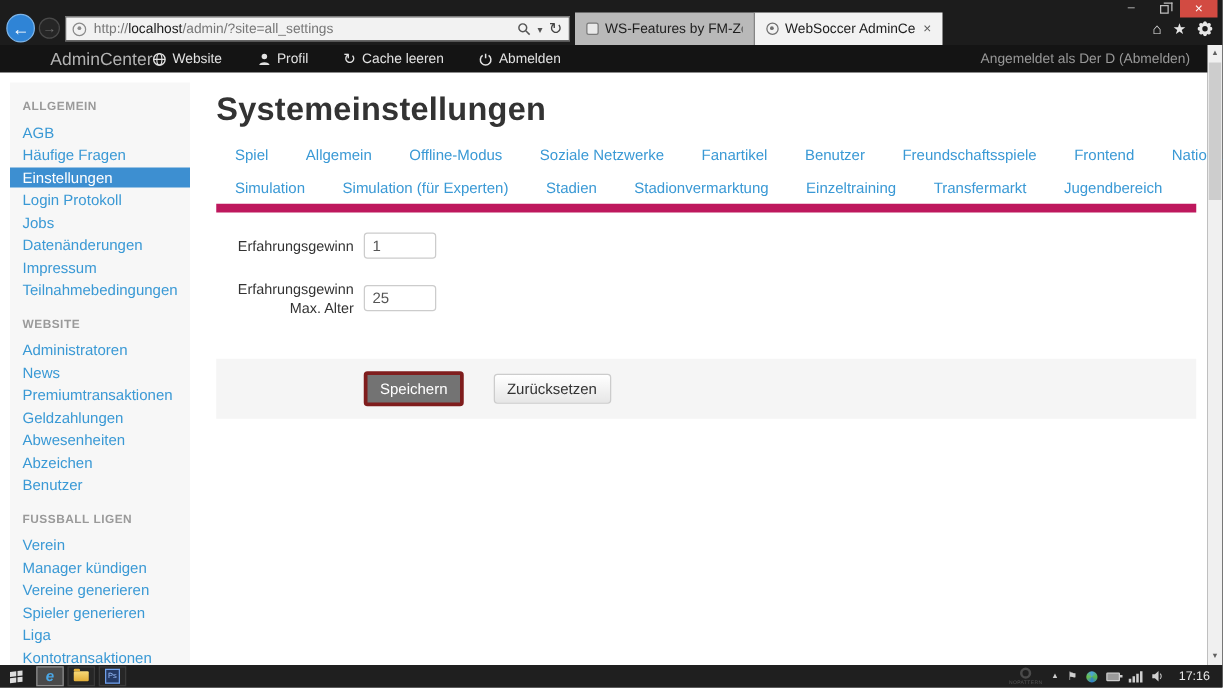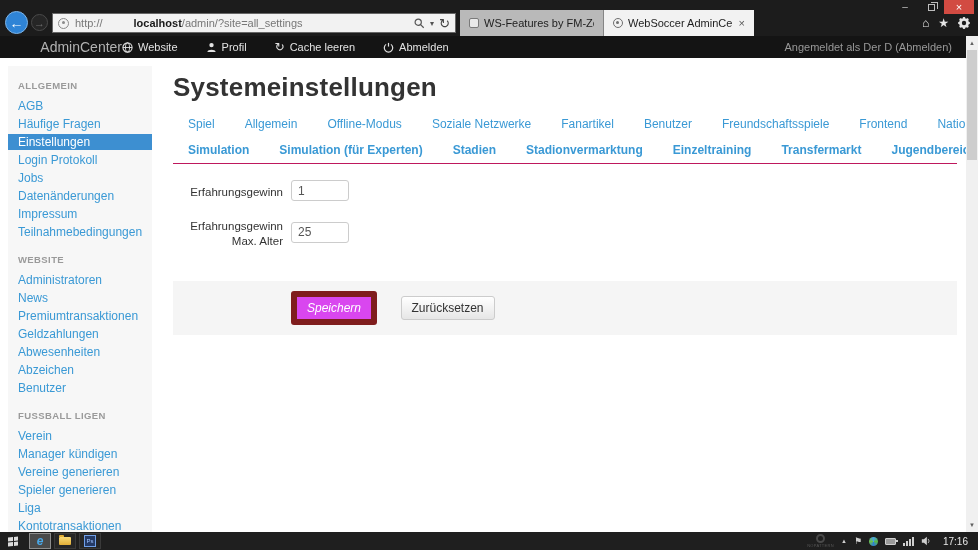--- a/index.html
+++ b/index.html
@@ -14,21 +14,21 @@
   .restore-glyph { width:7px; height:7px; border:1px solid #bdbdbd; position:relative; }
   .restore-glyph::before { content:""; position:absolute; top:-3px; left:2px; width:6px; height:6px; border:1px solid #bdbdbd; border-bottom:none; border-left:none; }
 
   .nav-btn { position:absolute; border-radius:50%; display:flex; align-items:center; justify-content:center; }
   .back-btn { left:5px; top:11px; width:23px; height:23px; background:#2f84d6; border:1px solid #7db4e8; color:#fff; font-size:14px; }
   .fwd-btn { left:31px; top:14px; width:17px; height:17px; background:#262626; border:1px solid #4a4a4a; color:#6e6e6e; font-size:11px; }
 
   .addr { position:absolute; left:52px; top:13px; width:404px; height:20px; background:#f2f2f2; border:1px solid #666; display:flex; align-items:center; font-size:11px; color:#777; padding:0 5px; }
   .addr .favicon { width:11px; height:11px; border-radius:50%; border:1.5px solid #8a8a8a; margin-right:6px; position:relative; flex:none; }
   .addr .favicon::after { content:""; position:absolute; left:2.5px; top:2.5px; width:3px; height:3px; border-radius:50%; background:#8a8a8a; }
-  .addr .host { color:#1a1a1a; font-weight:bold;padding-left:31px; }
+  .addr .host { color:#1a1a1a; font-weight:normal; }
   .addr-controls { margin-left:auto; display:flex; align-items:center; gap:5px; color:#555; }
   .addr-controls .caret { font-size:8px; color:#555; }
   .addr-controls .refresh { font-size:13px; color:#444; }
 
   .tabstrip { position:absolute; left:460px; top:10px; height:26px; display:flex; }
   .btab { height:26px; display:flex; align-items:center; gap:5px; font-size:11px; color:#1d1d1d; padding:0 9px; }
   .btab.inactive { background:#b9b9b9; border-right:1px solid #858585; width:144px; }
   .btab.active { background:#f2f2f2; width:150px; }
   .btab .t-fav { width:10px; height:10px; flex:none; }
   .t-fav.doc { background:#e9e9e9; border:1px solid #7a7a7a; border-radius:2px; }
@@ -55,31 +55,31 @@
   .sidebar { position:absolute; left:8px; top:8px; width:144px; height:466px; background:#f7f7f7; padding-top:12px; overflow:hidden; }
   .side-header { font-size:9.5px; font-weight:bold; color:#9a9a9a; letter-spacing:.4px; padding:0 10px; margin:14px 0 7px; }
   .side-section:first-child .side-header { margin-top:2px; }
   .side-link { font-size:12px; color:#3a99d5; padding:1px 10px; line-height:14px; margin-bottom:2px; }
   .side-link.active { background:#3d8fd1; color:#fff; }
 
   .main { position:absolute; left:173px; top:4px; width:784px; }
   .page-title { font-size:26px; font-weight:bold; color:#333; margin:10px 0 8px; letter-spacing:.2px; }
   .tabrow { display:flex; flex-wrap:nowrap; }
   .tab-item { font-size:12px; color:#3a99d5; padding:5px 14px; border:1px solid transparent; border-radius:4px 4px 0 0; white-space:nowrap; }
-  .tabrow2 { border-bottom:1px solid #be185d;font-weight:bold; }
+  .tabrow2 { border-bottom:7px solid #be185d; }
 
   .form-area { margin-top:16px; }
   .form-row { display:flex; align-items:center; margin-bottom:14px; }
   .form-label { width:110px; text-align:right; font-size:11.5px; color:#333; line-height:15px; padding-top:4px; }
   .form-input { margin-left:8px; width:58px; border:1px solid #ccc; border-radius:3px; font-size:12px; color:#555; padding:3px 6px; height:21px; font-family:"Liberation Sans","DejaVu Sans",sans-serif; }
   .form-help { margin-left:10px; font-size:12px; color:#333; padding-top:5px; }
 
   .actions { margin-top:32px; background:#f5f5f5; padding:10px 0 10px 118px; width:784px; }
   .btn { font-size:12px; padding:4px 10px; border-radius:3px; font-family:"Liberation Sans","DejaVu Sans",sans-serif; }
-  .btn-primary { background:#d946ef; border:6px solid #7f1d1d; color:#fff;font-style:italic; }
+  .btn-primary { background:#737373; border:3px solid #7f1d1d; color:#fff; }
   .btn-default { background:linear-gradient(#ffffff,#e6e6e6); border:1px solid #ccc; color:#333; margin-left:19px; }
 
   
   .page-scrollbar { position:absolute; top:36px; right:0; width:12px; height:496px; background:#f0f0f0; }
   .sb-arrow { height:14px; display:flex; align-items:center; justify-content:center; font-size:6px; color:#606060; }
   .sb-down { position:absolute; bottom:0; left:0; width:12px; }
   .sb-thumb { position:absolute; top:14px; left:1px; width:10px; height:110px; background:#cdcdcd; }
 
   
   .taskbar { position:absolute; bottom:0; left:0; width:978px; height:18px; background:#1f1f1f; display:flex; align-items:center; }

